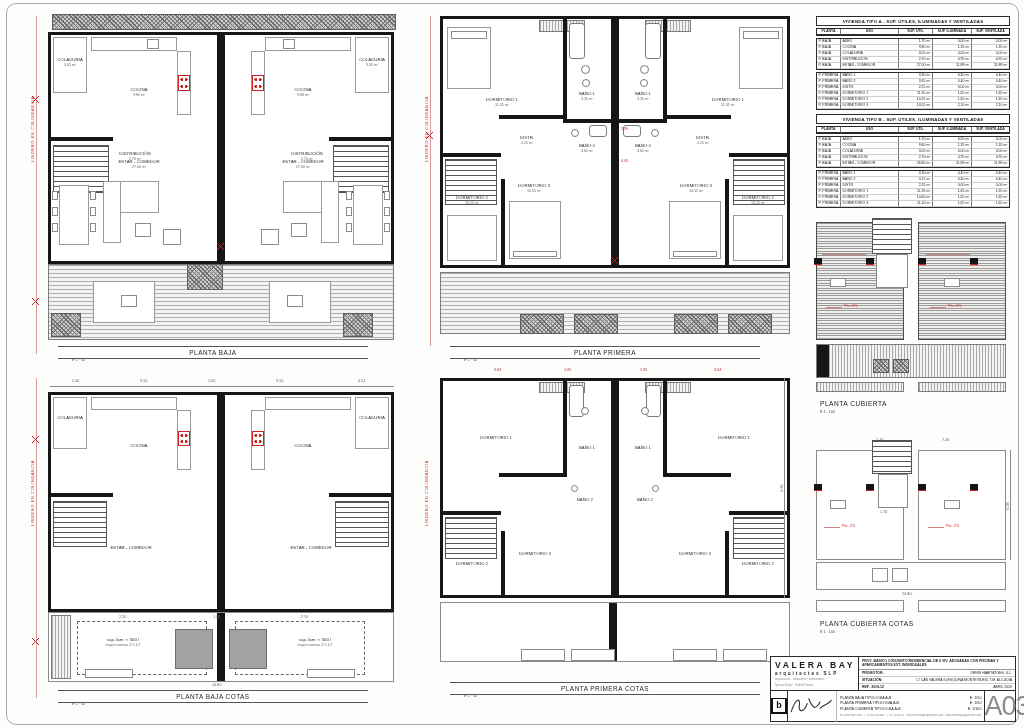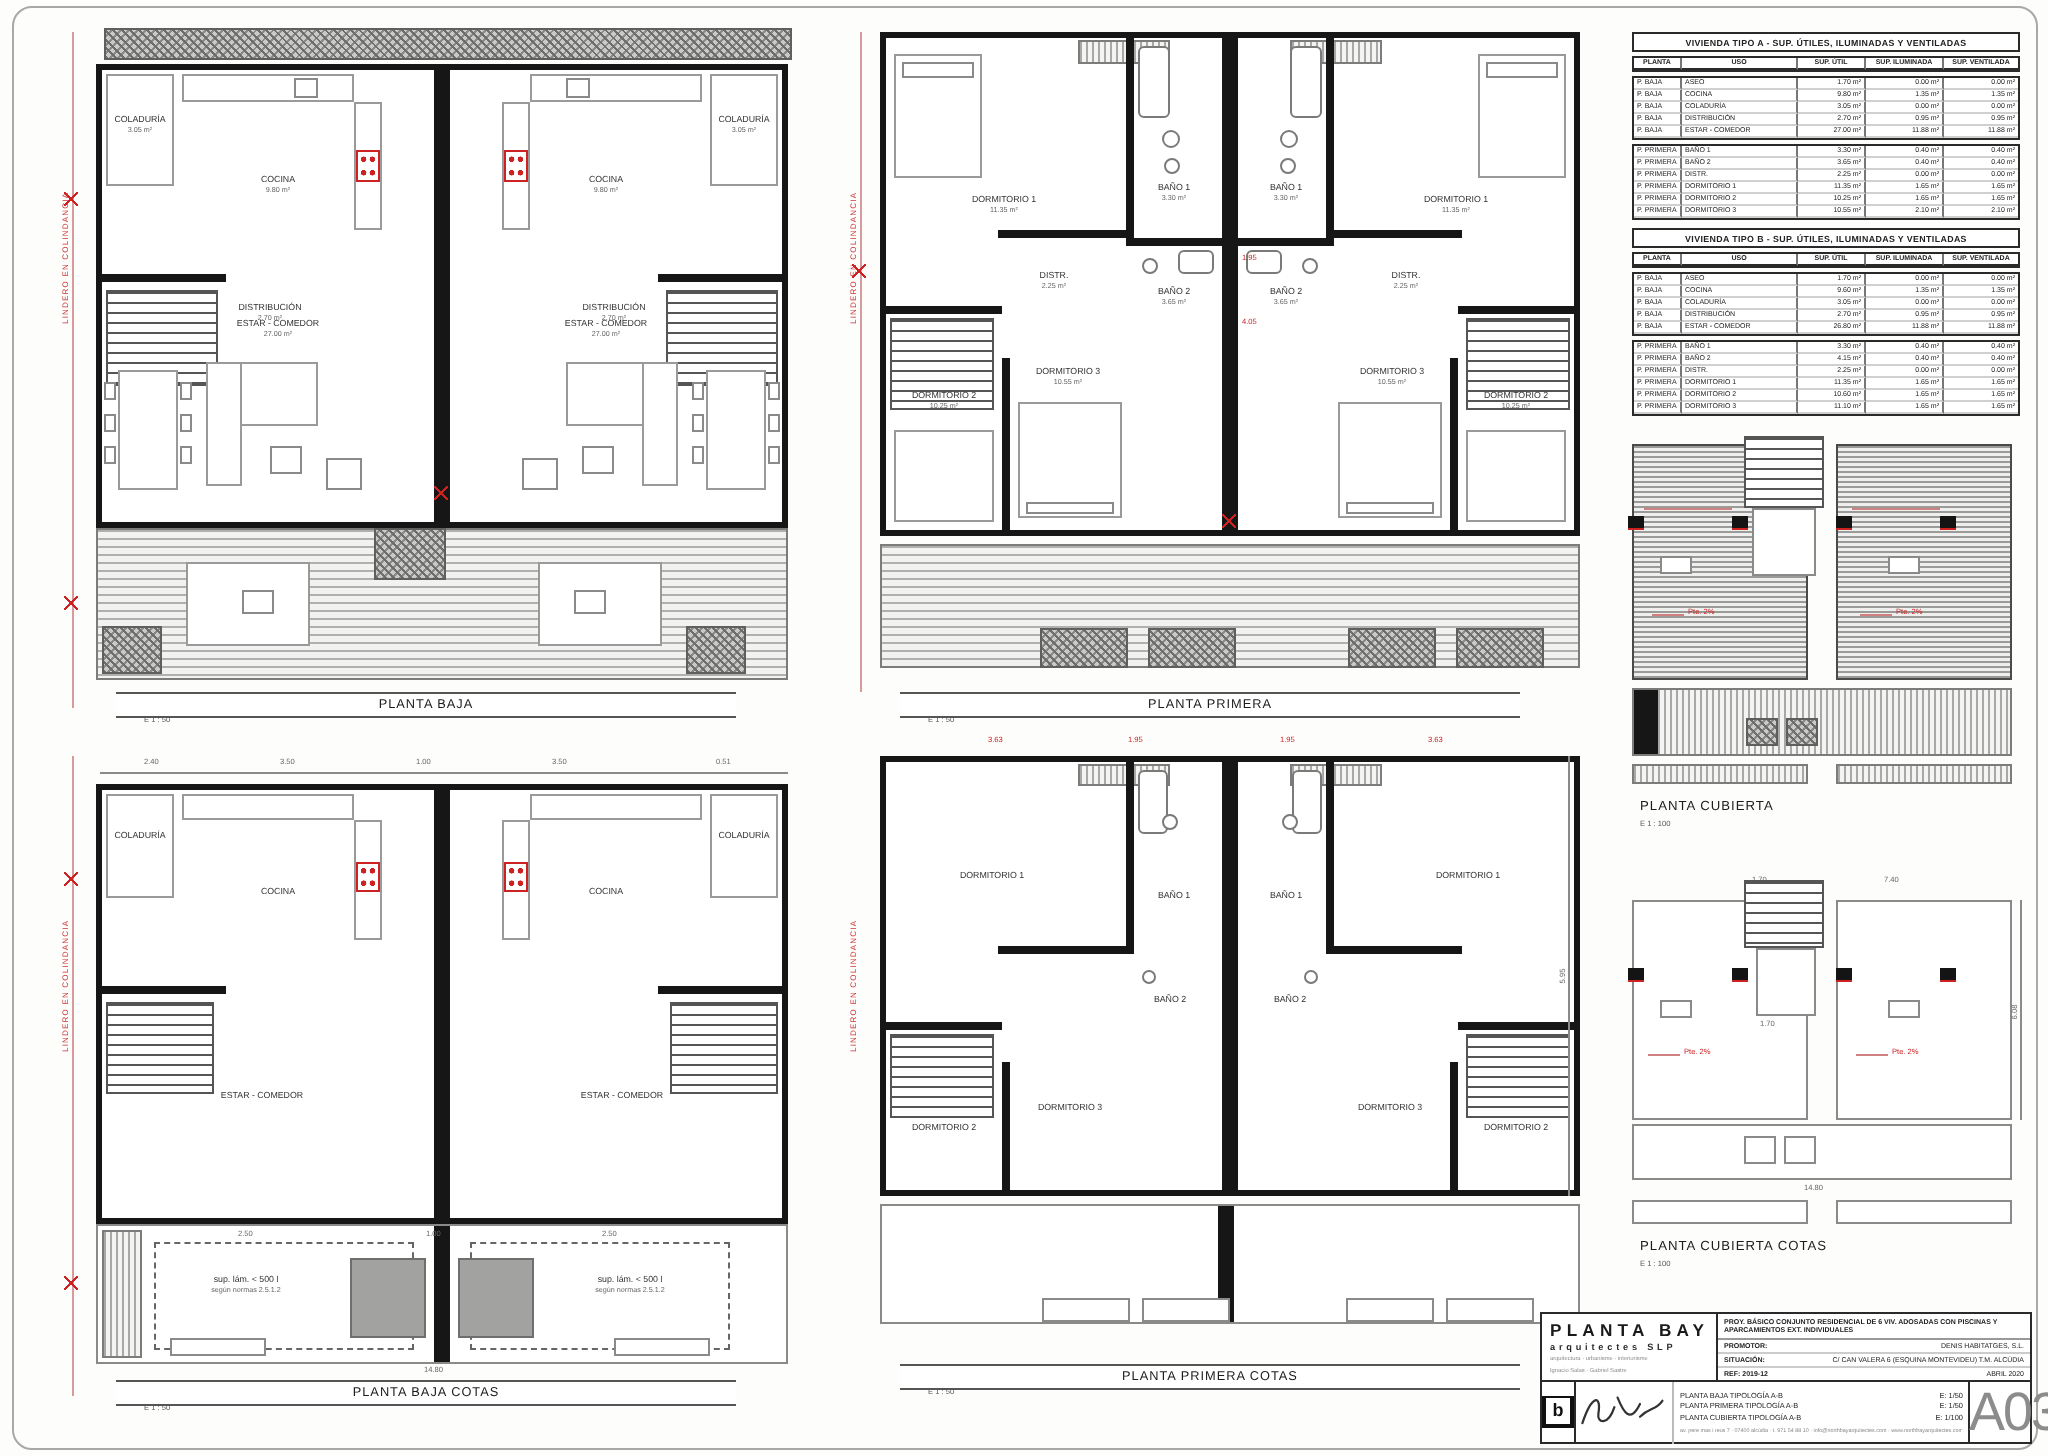--- a/index.html
+++ b/index.html
@@ -551,21 +551,21 @@
       <div class="fg" style="left:232px;top:46px;width:44px;height:12px;"></div>
       <div class="fg" style="left:282px;top:46px;width:44px;height:12px;"></div>
     </div>
     <div class="ptitle" style="left:26px;top:316px;width:310px;"><span>PLANTA PRIMERA COTAS</span></div>
     <div class="pscale" style="left:40px;top:328px;">E 1 : 50</div>
   </div>
 
   <div class="tb" style="left:770px;top:656px;width:246px;height:66px;">
     <div class="tb-top">
       <div class="tb-firm">
-        <div class="firm-name">PLANTA BAY</div>
+        <div class="firm-name">VALERA BAY</div>
         <div class="firm-sub">arquitectes SLP</div>
         <div class="firm-small">arquitectura · urbanisme · interiorisme</div>
         <div class="firm-small">Ignacio Salas · Gabriel Sastre</div>
       </div>
       <div class="tb-info">
         <div class="info-project">PROY. BÁSICO CONJUNTO RESIDENCIAL DE 6 VIV. ADOSADAS CON PISCINAS Y APARCAMIENTOS EXT. INDIVIDUALES</div>
         <div class="info-row">
           <span class="k">PROMOTOR:</span>
           <span class="v">DENIS HABITATGES, S.L.</span>
         </div>

